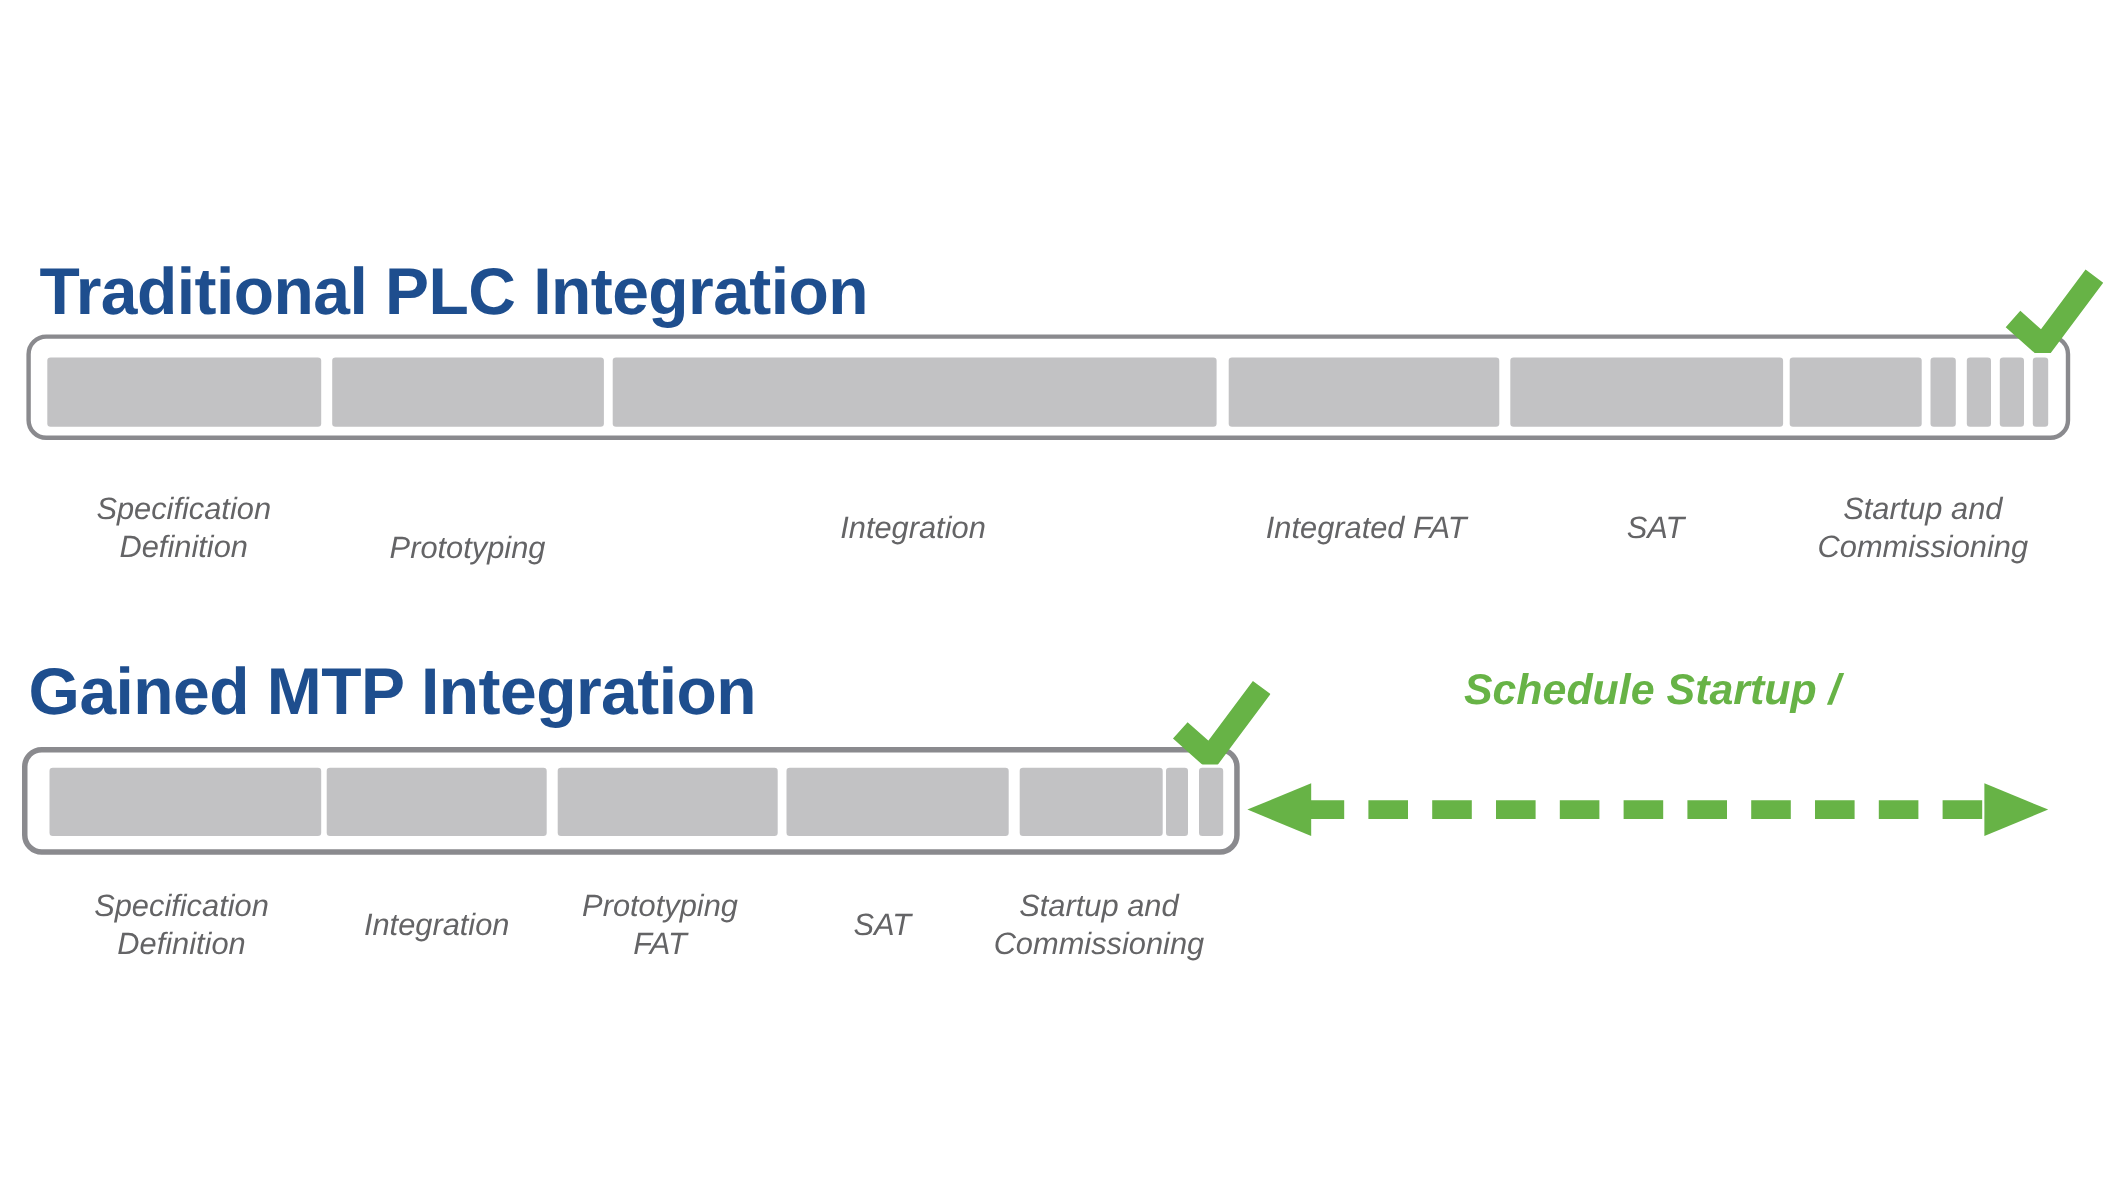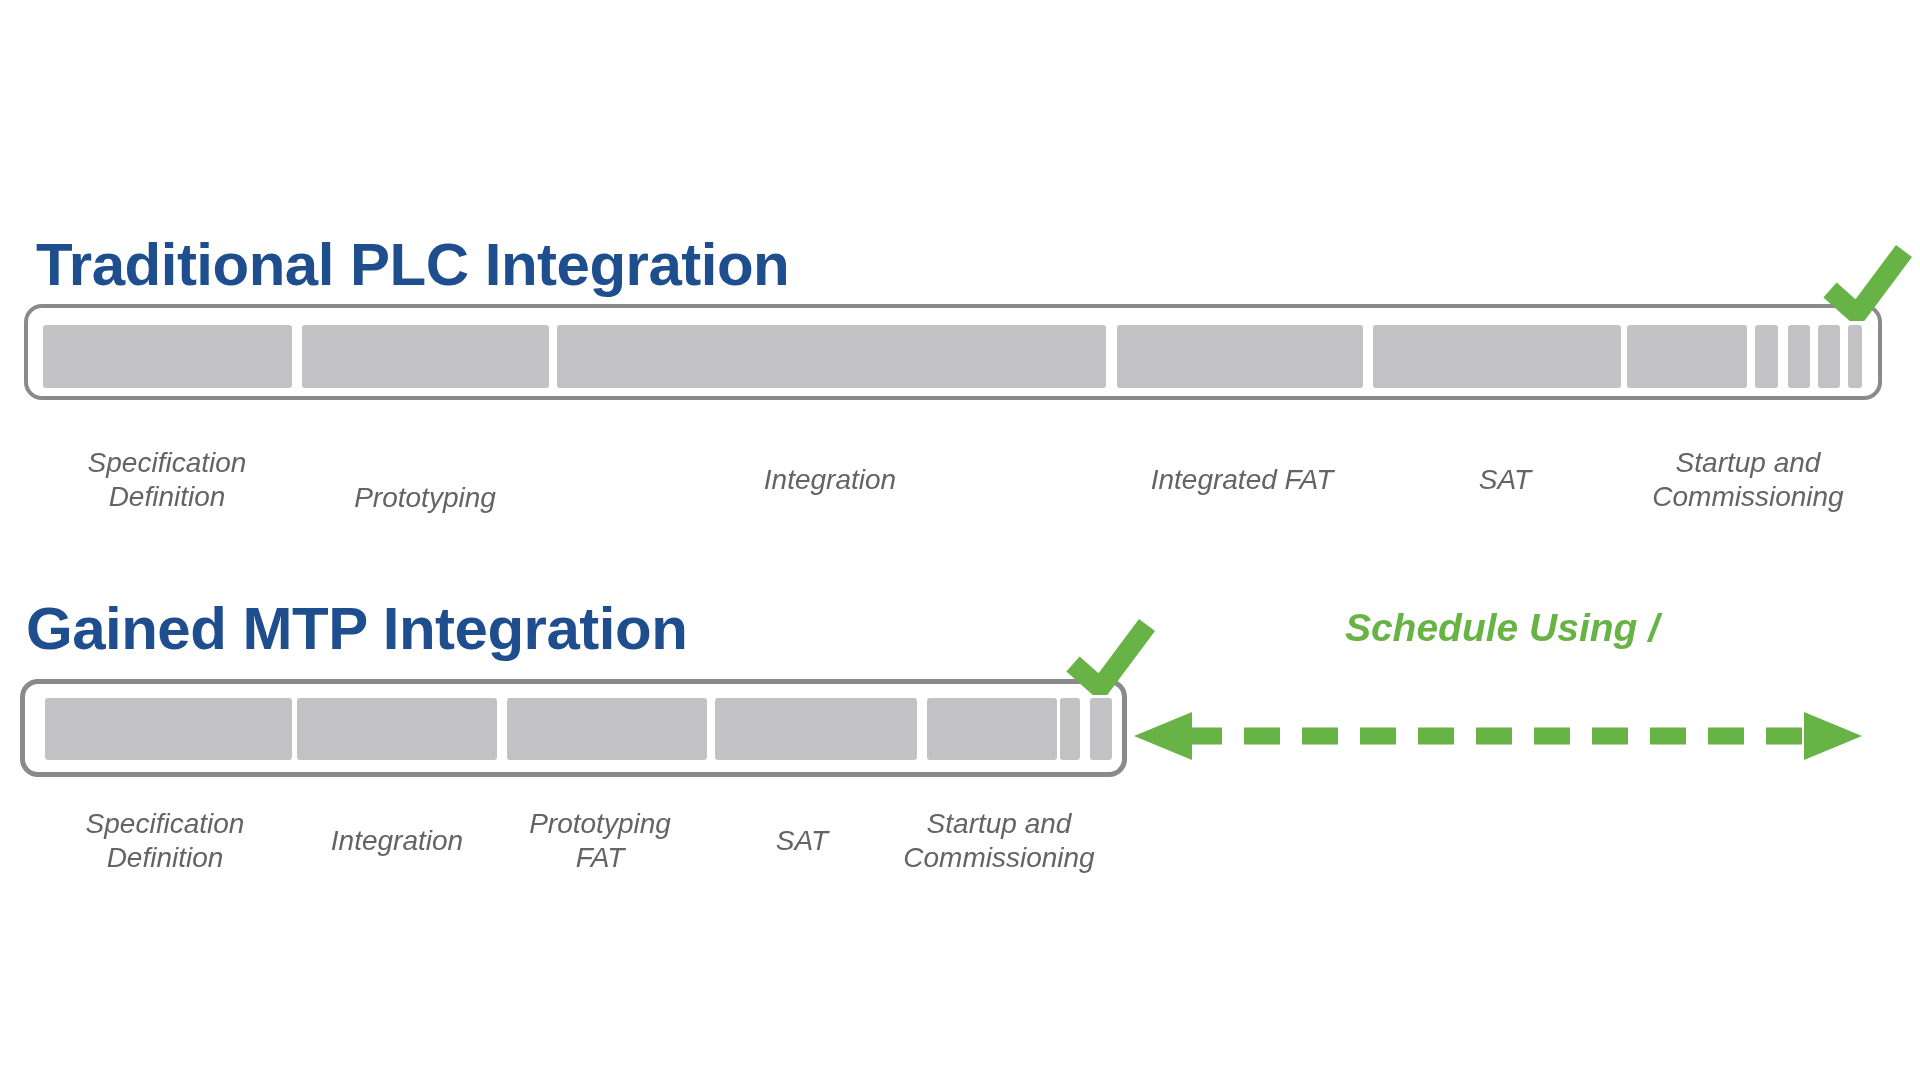--- a/index.html
+++ b/index.html
@@ -43,21 +43,21 @@
 
   <svg id="check-0" class="check" width="92" height="78" viewBox="0 0 92 78" style="left: 1820px; top: 243px;">
     <polyline points="10,47 37,71 84,8"></polyline>
   </svg>
 
   <svg id="check-1" class="check" width="92" height="78" viewBox="0 0 92 78" style="left: 1063px; top: 617px;">
     <polyline points="10,47 37,71 84,8"></polyline>
   </svg>
 
   <div id="annotation">
-    <div>Schedule Using /</div>
+    <div>Schedule Startup /</div>
   </div>
 
   <svg id="arrow" width="740" height="56" viewBox="0 0 740 56">
     <line class="dash" x1="58" y1="28" x2="682" y2="28"></line>
     <polygon class="head" points="6,28 64,4 64,52"></polygon>
     <polygon class="head" points="734,28 676,4 676,52"></polygon>
   </svg>
 
 <div class="timeline" style="left: 24px; top: 304px; width: 1858px; height: 96px; border-width: 4px;"></div>
     <div class="seg" style="left: 43px; top: 325px; width: 249px; height: 63px;"></div>

